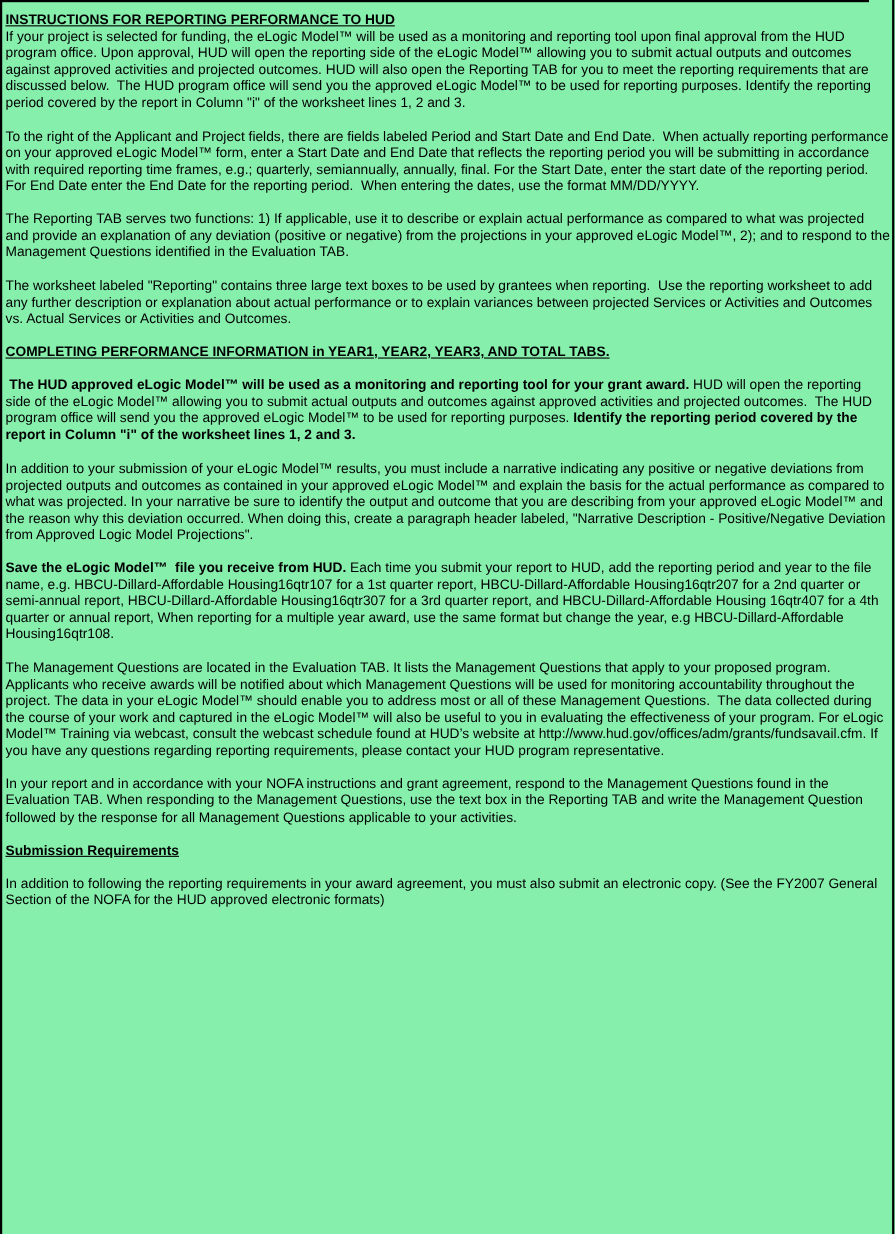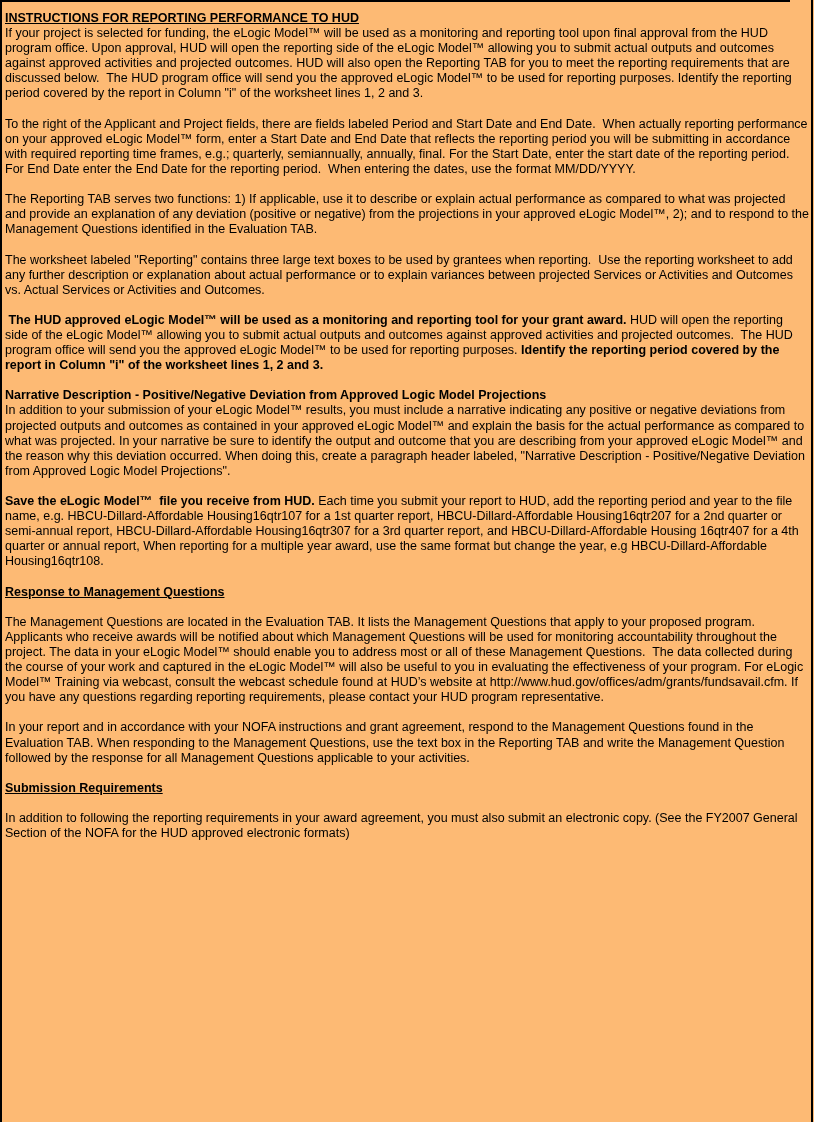--- a/index.html
+++ b/index.html
@@ -9,21 +9,21 @@
     height: 1122px;
     position: relative;
     overflow: hidden;
     font-family: "Liberation Sans", sans-serif;
     color: #000000;
   }
   .page {
     position: absolute;
     left: 0; top: 0;
     width: 814px; height: 1122px;
-    background: #fdba74;
+    background: #86efac;
   }
   .cell-border-top {
     position: absolute;
     left: 0; top: 0;
     width: 790px; height: 2px;
     background: #000000;
   }
   .cell-border-left {
     position: absolute;
     left: 0; top: 0;
@@ -57,23 +57,22 @@
 <div class="page">
   <div class="cell-border-top"></div>
   <div class="cell-border-left"></div>
   <div class="grid-line-right"></div>
   <div class="doc">
       <p class="block title"><span class="run b u">INSTRUCTIONS FOR REPORTING PERFORMANCE TO HUD</span></p>
       <p class="block para gap"><span class="run">If your project is selected for funding, the eLogic Model™ will be used as a monitoring and reporting tool upon final approval from the HUD program office. Upon approval, HUD will open the reporting side of the eLogic Model™ allowing you to submit actual outputs and outcomes against approved activities and projected outcomes. HUD will also open the Reporting TAB for you to meet the reporting requirements that are discussed below.  The HUD program office will send you the approved eLogic Model™ to be used for reporting purposes. Identify the reporting period covered by the report in Column "i" of the worksheet lines 1, 2 and 3.</span></p>
       <p class="block para gap"><span class="run">To the right of the Applicant and Project fields, there are fields labeled Period and Start Date and End Date.  When actually reporting performance on your approved eLogic Model™ form, enter a Start Date and End Date that reflects the reporting period you will be submitting in accordance with required reporting time frames, e.g.; quarterly, semiannually, annually, final. For the Start Date, enter the start date of the reporting period.  For End Date enter the End Date for the reporting period.  When entering the dates, use the format MM/DD/YYYY.</span></p>
       <p class="block para gap"><span class="run">The Reporting TAB serves two functions: 1) If applicable, use it to describe or explain actual performance as compared to what was projected and provide an explanation of any deviation (positive or negative) from the projections in your approved eLogic Model™, 2); and to respond to the Management Questions identified in the Evaluation TAB.</span></p>
       <p class="block para gap"><span class="run">The worksheet labeled "Reporting" contains three large text boxes to be used by grantees when reporting.  Use the reporting worksheet to add any further description or explanation about actual performance or to explain variances between projected Services or Activities and Outcomes vs. Actual Services or Activities and Outcomes.</span></p>
+      <p class="block heading gap"><span class="run b u">COMPLETING PERFORMANCE INFORMATION in YEAR1, YEAR2, YEAR3, AND TOTAL TABS.</span></p>
       <p class="block para gap"><span class="run b"> The HUD approved eLogic Model™ will be used as a monitoring and reporting tool for your grant award.</span><span class="run"> HUD will open the reporting side of the eLogic Model™ allowing you to submit actual outputs and outcomes against approved activities and projected outcomes.  The HUD program office will send you the approved eLogic Model™ to be used for reporting purposes. </span><span class="run b">Identify the reporting period covered by the report in Column "i" of the worksheet lines 1, 2 and 3.</span></p>
-      <p class="block heading-plain"><span class="run b">Narrative Description - Positive/Negative Deviation from Approved Logic Model Projections</span></p>
       <p class="block para gap"><span class="run">In addition to your submission of your eLogic Model™ results, you must include a narrative indicating any positive or negative deviations from projected outputs and outcomes as contained in your approved eLogic Model™ and explain the basis for the actual performance as compared to what was projected. In your narrative be sure to identify the output and outcome that you are describing from your approved eLogic Model™ and the reason why this deviation occurred. When doing this, create a paragraph header labeled, "Narrative Description - Positive/Negative Deviation from Approved Logic Model Projections".</span></p>
       <p class="block para gap"><span class="run b">Save the eLogic Model™  file you receive from HUD.</span><span class="run"> Each time you submit your report to HUD, add the reporting period and year to the file name, e.g. HBCU-Dillard-Affordable Housing16qtr107 for a 1st quarter report, HBCU-Dillard-Affordable Housing16qtr207 for a 2nd quarter or semi-annual report, HBCU-Dillard-Affordable Housing16qtr307 for a 3rd quarter report, and HBCU-Dillard-Affordable Housing 16qtr407 for a 4th quarter or annual report, When reporting for a multiple year award, use the same format but change the year, e.g HBCU-Dillard-Affordable Housing16qtr108.</span></p>
-      <p class="block heading gap"><span class="run b u">Response to Management Questions</span></p>
       <p class="block para gap"><span class="run">The Management Questions are located in the Evaluation TAB. It lists the Management Questions that apply to your proposed program. Applicants who receive awards will be notified about which Management Questions will be used for monitoring accountability throughout the project. The data in your eLogic Model™ should enable you to address most or all of these Management Questions.  The data collected during the course of your work and captured in the eLogic Model™ will also be useful to you in evaluating the effectiveness of your program. For eLogic Model™ Training via webcast, consult the webcast schedule found at HUD’s website at http://www.hud.gov/offices/adm/grants/fundsavail.cfm. If you have any questions regarding reporting requirements, please contact your HUD program representative.</span></p>
       <p class="block para gap"><span class="run">In your report and in accordance with your NOFA instructions and grant agreement, respond to the Management Questions found in the Evaluation TAB. When responding to the Management Questions, use the text box in the Reporting TAB and write the Management Question followed by the response for all Management Questions applicable to your activities.</span></p>
       <p class="block heading gap"><span class="run b u">Submission Requirements</span></p>
       <p class="block para gap"><span class="run">In addition to following the reporting requirements in your award agreement, you must also submit an electronic copy. (See the FY2007 General Section of the NOFA for the HUD approved electronic formats)</span></p>
     </div>
 </div>
 
 </body></html>

